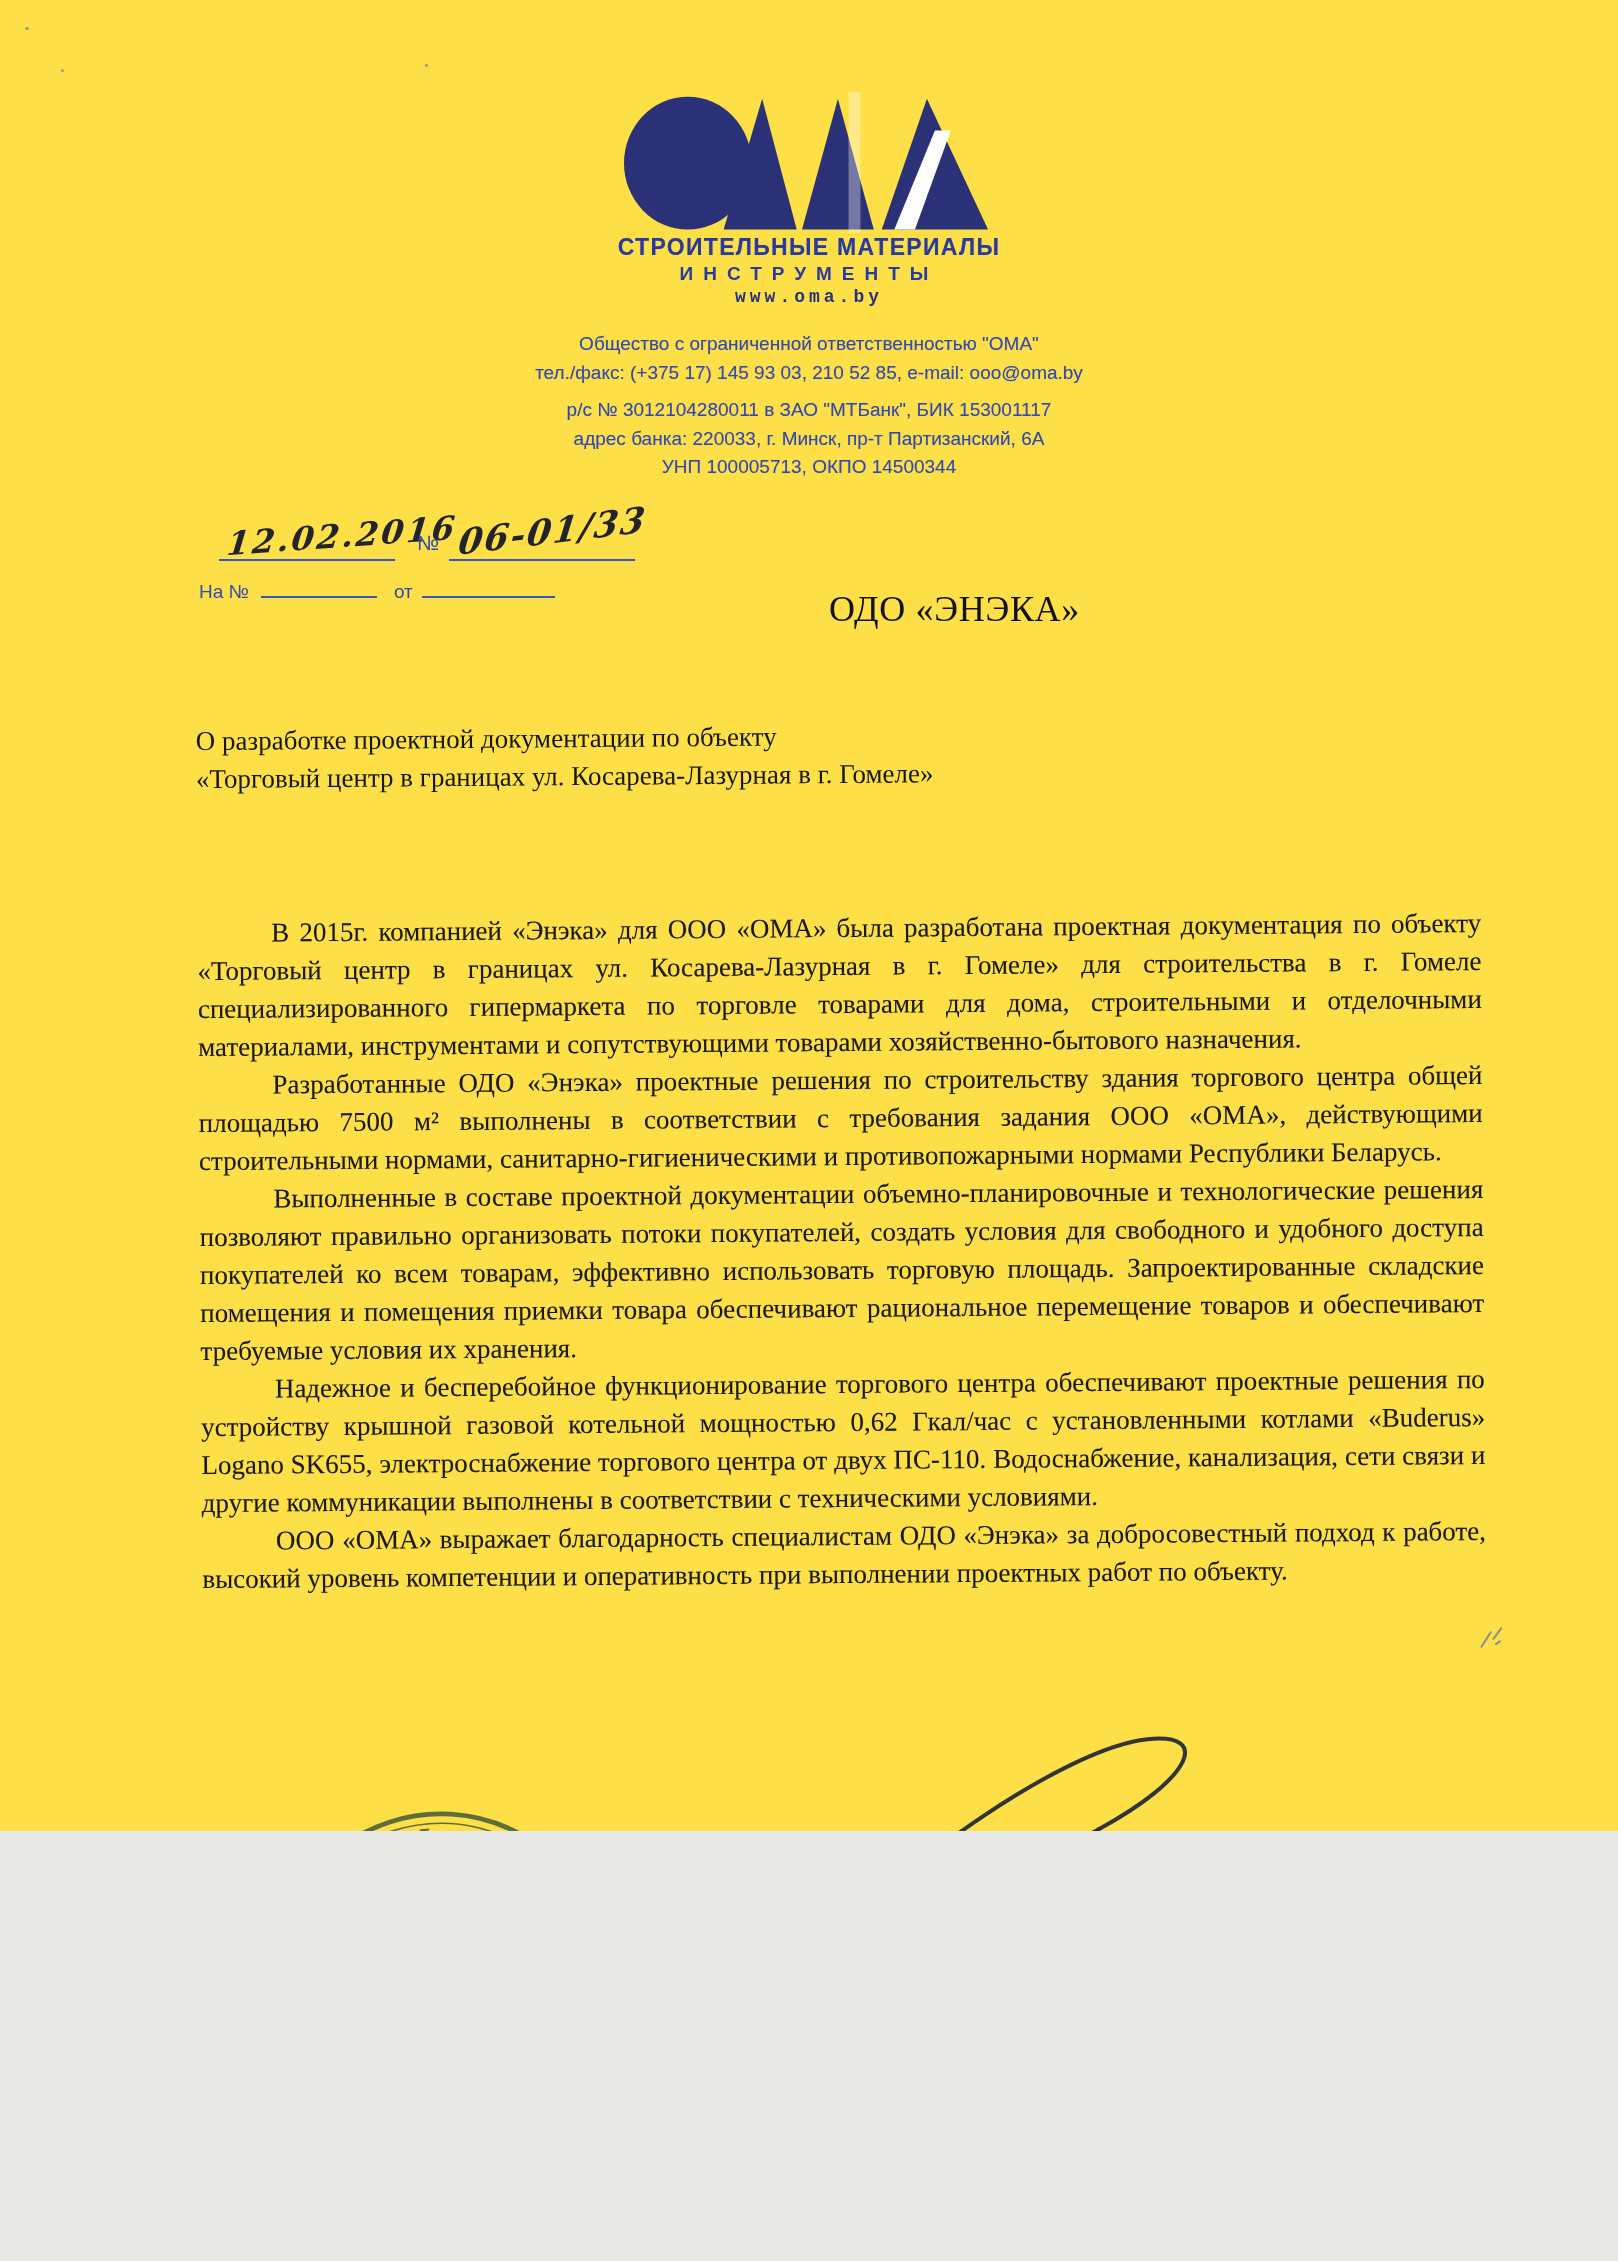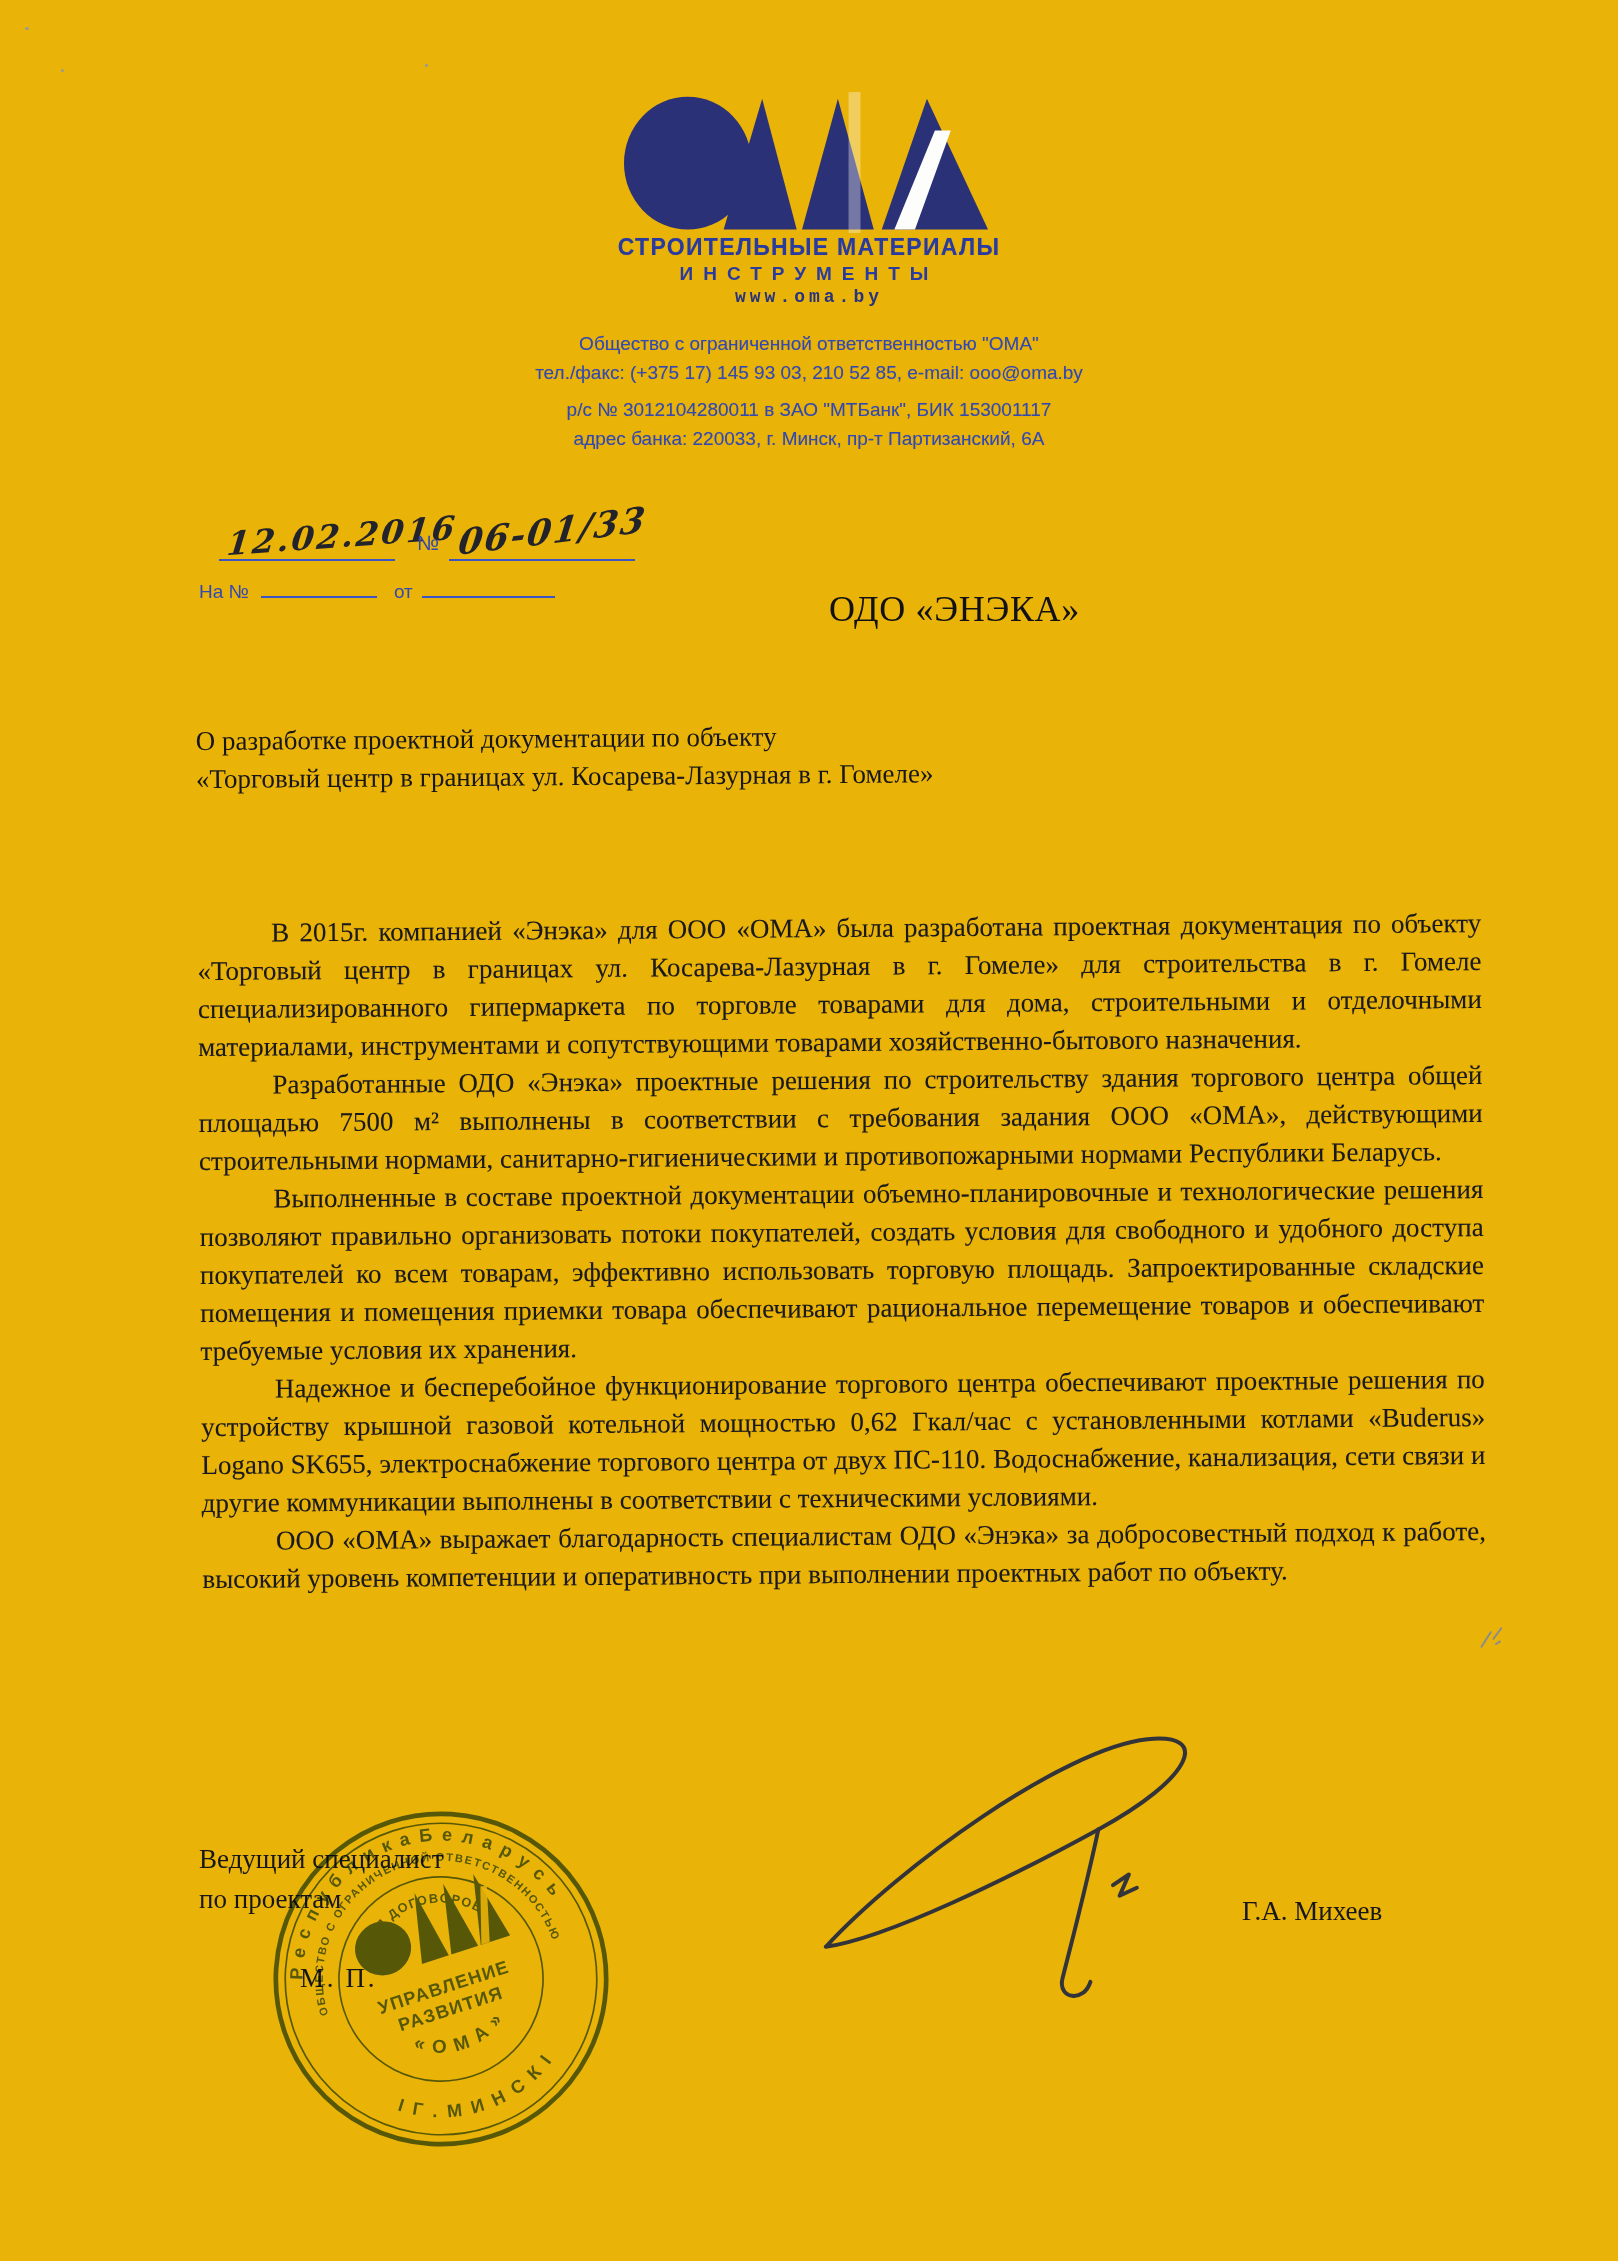--- a/index.html
+++ b/index.html
@@ -1,19 +1,19 @@
 <!DOCTYPE html>
 <html style="font-size:10.6px"><head>
 <meta charset="utf-8">
 <style>
   html,body{margin:0;padding:0;background:#e8e8e6;}
   .page{
     position:relative;
-    width:1618px;height:2261px;
-    background:#eab308;
+    width:1618px;height:1831px;
+    background:#fde047;
     overflow:hidden;
     font-family:"Liberation Serif", serif;
     color:#17171a;
   }
   
   .letterhead{position:absolute;left:0;top:0;width:100%;text-align:center;}
   .logo-wrap{position:absolute;left:624px;top:92px;width:372px;height:141px;}
   .tagline1{
     position:absolute;left:0;top:234px;width:100%;
     font-family:"Liberation Sans",sans-serif;font-weight:bold;
@@ -106,20 +106,21 @@
     <div class="website">www.oma.by</div>
 
     <div class="company-info">
       <div class="block1">
         <div>Общество с ограниченной ответственностью "ОМА"</div>
         <div>тел./факс: (+375 17) 145 93 03, 210 52 85, e-mail: ooo@oma.by</div>
       </div>
       <div class="block2">
         <div>р/с № 3012104280011 в ЗАО "МТБанк", БИК 153001117</div>
         <div>адрес банка: 220033, г. Минск, пр-т Партизанский, 6А</div>
+        <div>УНП 100005713, ОКПО 14500344</div>
       </div>
     </div>
   </div>
 
   <div class="ref-row">
     <span class="hw hw-date">12.02.2016</span>
     <span class="u-line u1"></span>
     <span class="num-label">№</span>
     <span class="hw hw-num">06-01/33</span>
     <span class="u-line u2"></span>

